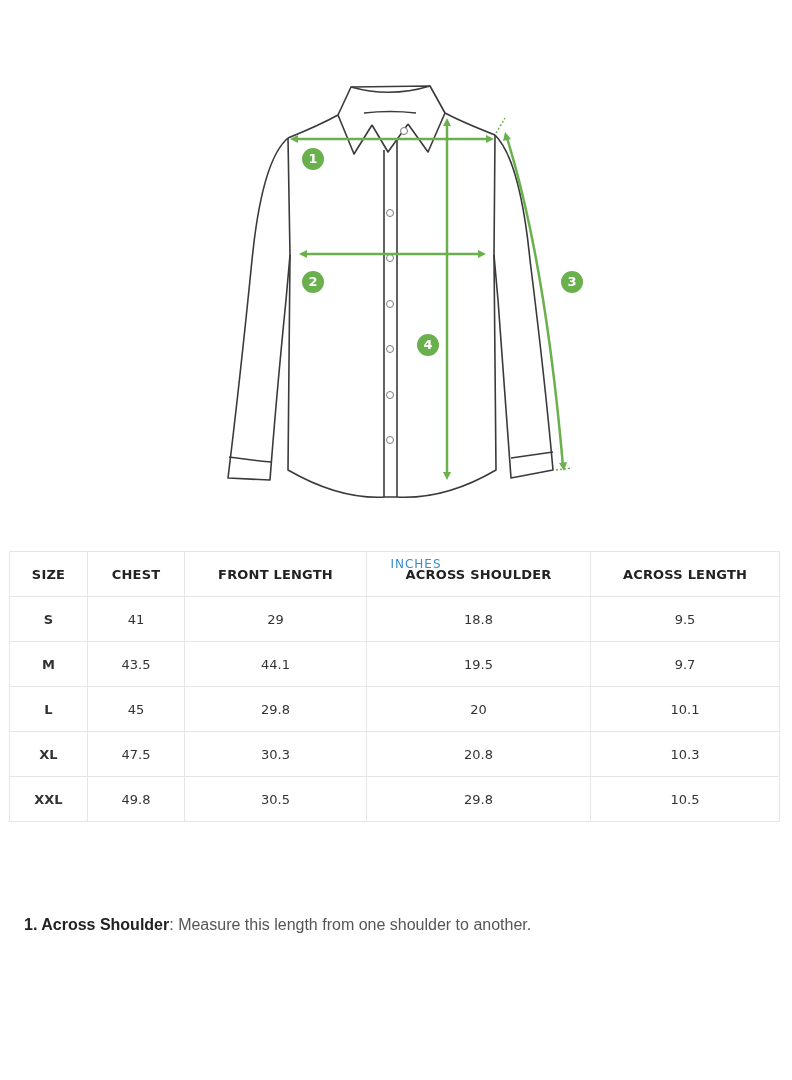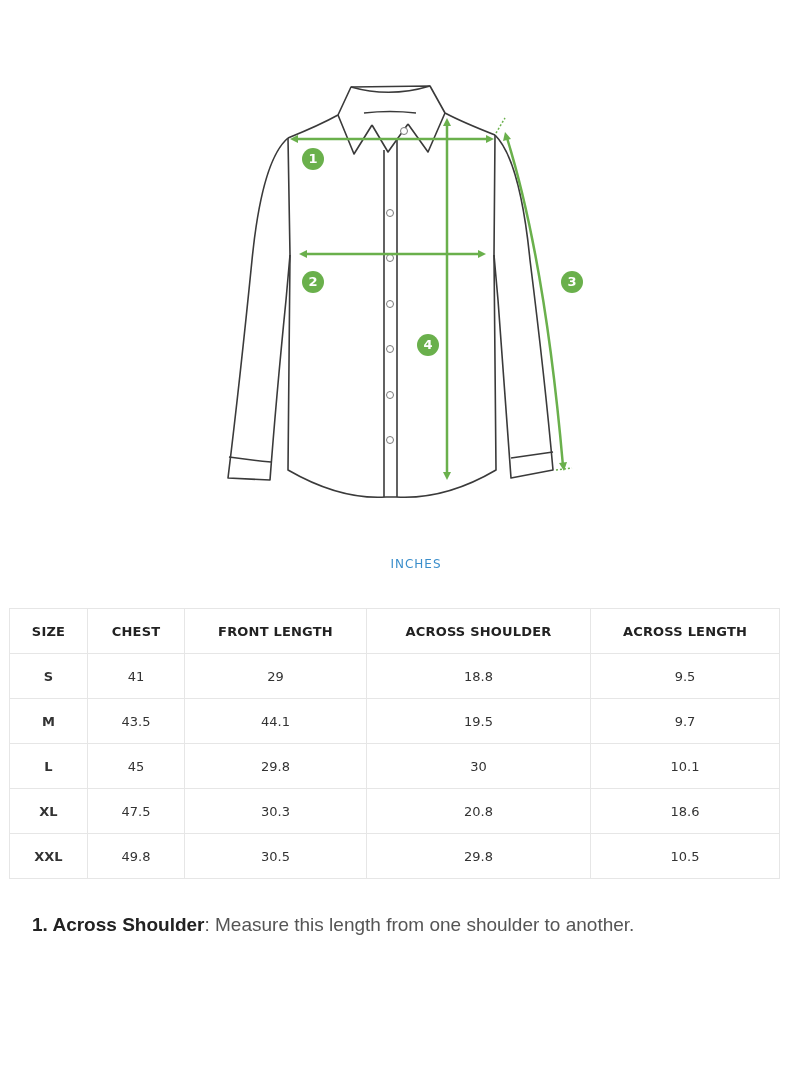--- a/index.html
+++ b/index.html
@@ -1,26 +1,26 @@
 <!DOCTYPE html>
 <html><head>
   <meta charset="utf-8">
   <style>
     html, body { margin: 0; padding: 0; background: #ffffff; }
     body { width: 792px; height: 1080px; position: relative; overflow: hidden; font-family: "DejaVu Sans", "Liberation Sans", sans-serif; }
     .diagram { position: absolute; left: 0; top: 0; width: 792px; height: 540px; }
     .diagram svg { position: absolute; left: 0; top: 0; }
     .badge { position: absolute; width: 22px; height: 22px; border-radius: 50%; background: #6ab04c; color: #ffffff; font-size: 13px; font-weight: bold; text-align: center; line-height: 22px; font-family: "DejaVu Sans", sans-serif; }
     .unit-label { position: absolute; top: 557px; left: 0; width: 832px; text-align: center; color: #3a8ecb; font-size: 12px; letter-spacing: 1px; font-family: "DejaVu Sans", sans-serif; }
-    table.size-table { position: absolute; left: 9px; top: 608px; width: 770px; border-collapse: collapse; table-layout: fixed; }
+    table.size-table { position: absolute; left: 9px; top: 551px; width: 770px; border-collapse: collapse; table-layout: fixed; }
     table.size-table th, table.size-table td { border: 1px solid #e6e6e6; height: 44px; text-align: center; vertical-align: middle; padding: 0; color: #222222; font-size: 13px; }
     table.size-table th { font-weight: bold; font-size: 13px; letter-spacing: 0.2px; }
     table.size-table td.size-cell { font-weight: bold; }
     table.size-table td { color: #333333; }
-    .notes { position: absolute; left: 32px; top: 915px; font-family: "Liberation Sans", sans-serif; font-size: 19px; color: #555555; }
+    .notes { position: absolute; left: 24px; top: 915px; font-family: "Liberation Sans", sans-serif; font-size: 16px; color: #555555; }
     .notes .note { height: 28px; line-height: 20px; }
     .notes .note b { color: #222222; }
   </style>
 </head>
 <body>
 
 <div class="diagram">
   <svg width="792" height="540" viewBox="0 0 792 540">
     <g fill="none" stroke="#3a3a3a" stroke-width="1.6" stroke-linejoin="round">
 
@@ -116,29 +116,29 @@
       <td class="size-cell">M</td>
       <td>43.5</td>
       <td>44.1</td>
       <td>19.5</td>
       <td>9.7</td>
     </tr>
     <tr>
       <td class="size-cell">L</td>
       <td>45</td>
       <td>29.8</td>
-      <td>30</td>
+      <td>20</td>
       <td>10.1</td>
     </tr>
     <tr>
       <td class="size-cell">XL</td>
       <td>47.5</td>
       <td>30.3</td>
       <td>20.8</td>
-      <td>18.6</td>
+      <td>10.3</td>
     </tr>
     <tr>
       <td class="size-cell">XXL</td>
       <td>49.8</td>
       <td>30.5</td>
       <td>29.8</td>
       <td>10.5</td>
     </tr>
   </tbody>
 </table>

